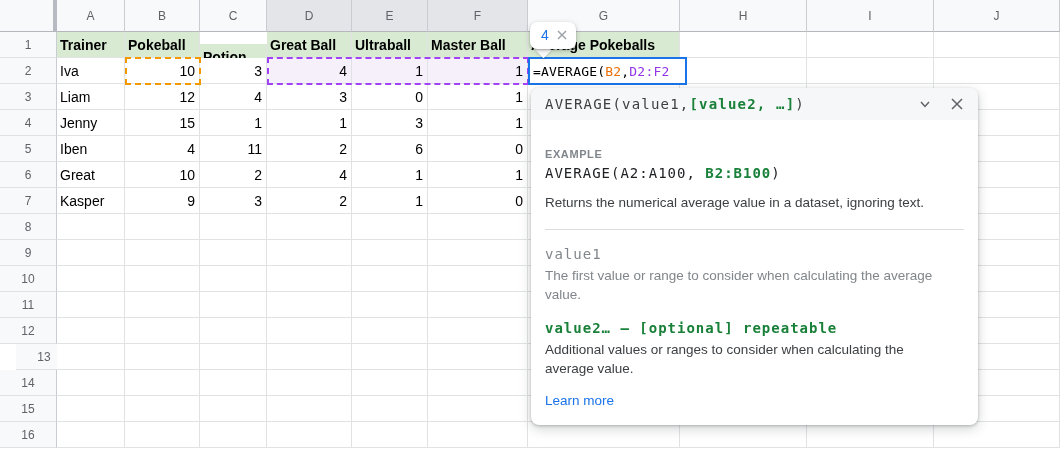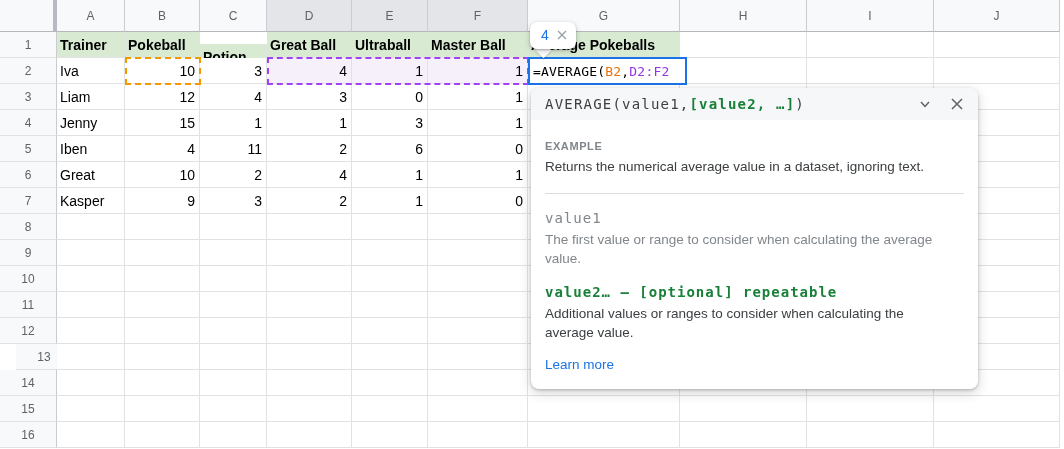--- a/index.html
+++ b/index.html
@@ -33,21 +33,21 @@
   .badge .val{color:#1a73e8;font-size:14px;line-height:16px;}
   .badge .bclose{display:flex;align-items:center;cursor:pointer;}
   .popup{position:absolute;left:531px;top:88px;width:447px;background:#fff;border-radius:8px;
          box-shadow:0 1px 3px rgba(60,64,67,.3),0 4px 12px rgba(60,64,67,.22);z-index:4;overflow:hidden;}
   .popup-header{background:#f6f7f8;padding:8px 14px;display:flex;align-items:center;
                 font-family:"DejaVu Sans Mono",monospace;font-size:14px;letter-spacing:1.2px;color:#3c4043;}
   .hdr-icons{margin-left:auto;display:flex;align-items:center;gap:18px;}
   .hdr-icons span{display:flex;align-items:center;cursor:pointer;}
   .ggreen{color:#188038;font-weight:700;}
   .popup-body{padding:12px 14px 16px;}
-  .slabel{font-size:11px;font-weight:700;color:#80868b;letter-spacing:.6px;margin-top:8px;}
+  .slabel{font-size:11px;font-weight:700;color:#80868b;letter-spacing:.6px;margin-top:16px;}
   .code{font-family:"DejaVu Sans Mono",monospace;font-size:14px;letter-spacing:1px;color:#202124;margin:5px 0 12px;}
   .about{font-size:13.5px;color:#3c4043;margin-top:5px;line-height:19px;}
   .divider{border:none;border-top:1px solid #dadce0;margin:17px 0 0;}
   .argname{font-family:"DejaVu Sans Mono",monospace;font-size:14px;letter-spacing:1px;color:#80868b;margin-top:16px;}
   .argname.green{color:#188038;font-weight:700;}
   .argdesc{font-size:13.5px;line-height:19px;margin-top:4px;max-width:396px;}
   .argdesc.gray{color:#80868b;}
   .argdesc.dark{color:#3c4043;}
   .learnmore{color:#1a73e8;font-size:13.5px;margin-top:15px;display:inline-block;cursor:pointer;text-decoration:none;}
 </style>
@@ -278,20 +278,21 @@
         </span>
         <span>
           <svg width="14" height="14" viewBox="0 0 14 14">
               <path d="M2 2 L12 12 M12 2 L2 12" stroke="#5f6368" stroke-width="1.5" fill="none"></path>
             </svg>
         </span>
       </span>
     </div>
     <div class="popup-body">
       <div class="slabel">EXAMPLE</div>
+      <div class="code"><span>AVERAGE(A2:A100, </span><span class="ggreen">B2:B100</span><span>)</span></div>
       <div class="about">Returns the numerical average value in a dataset, ignoring text.</div>
       <hr class="divider">
       <div class="argname">value1</div>
       <div class="argdesc gray">The first value or range to consider when calculating the average value.</div>
       <div class="argname green">value2… – [optional] repeatable</div>
       <div class="argdesc dark">Additional values or ranges to consider when calculating the average value.</div>
       <a class="learnmore" style="color: rgb(26, 115, 232);">Learn more</a>
     </div>
   </div>
 </div>

